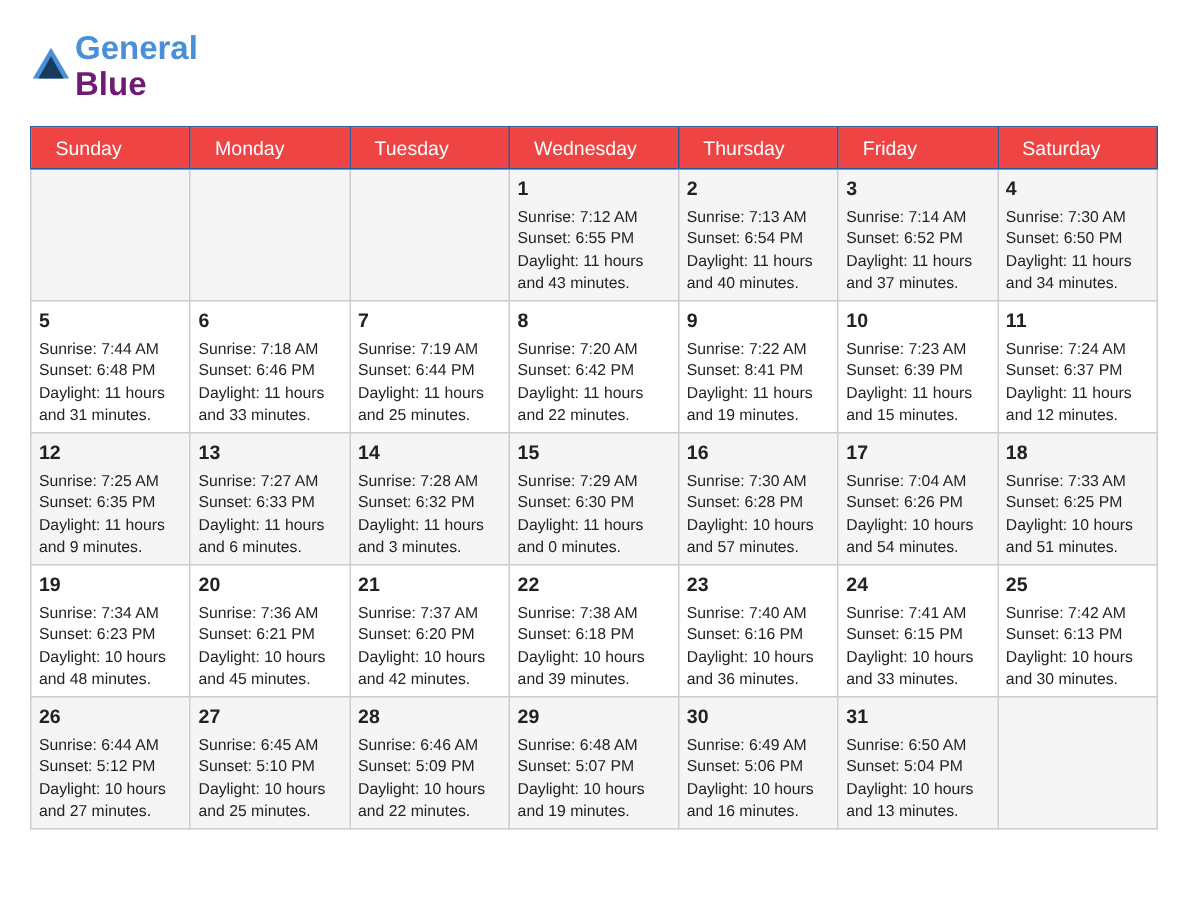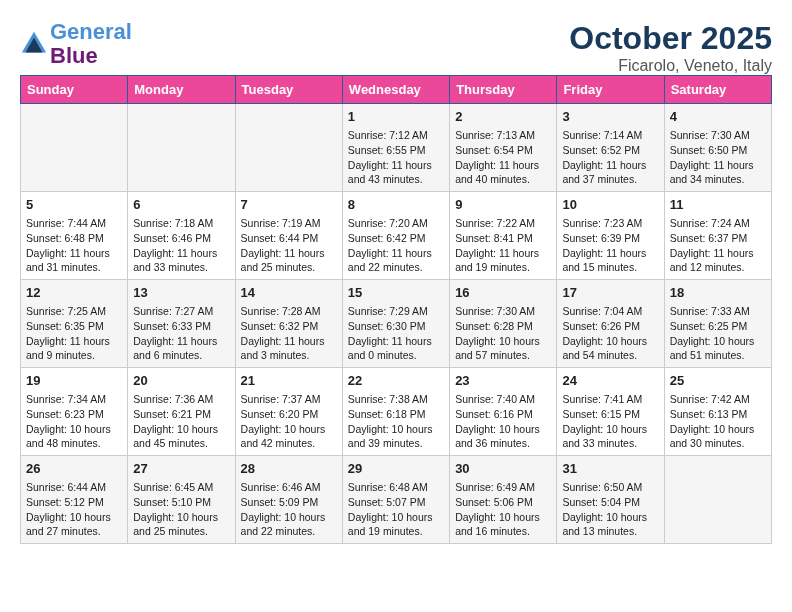--- a/index.html
+++ b/index.html
@@ -7,20 +7,21 @@
       font-family: Arial, sans-serif;
       background: #fff;
       width: 792px;
       min-height: 612px;
       padding: 20px;
     }
     .header {
       display: flex;
       justify-content: space-between;
       align-items: flex-start;
+      margin-bottom: 16px;
     }
     .logo {
       display: flex;
       align-items: center;
     }
     .logo-text {
       font-size: 22px;
       font-weight: bold;
       color: #1a3a5c;
       line-height: 1.1;
@@ -45,26 +46,26 @@
       font-size: 16px;
       font-weight: normal;
       color: #555;
     }
     table {
       width: 100%;
       border-collapse: collapse;
       font-size: 11px;
     }
     thead tr th {
-      background-color: #ec4899;
+      background-color: #ef4444;
       color: #fff;
-      padding: 6px 6px;
+      padding: 6px 16px;
       text-align: left;
       font-size: 13px;
-      font-weight: bold;
+      font-weight: normal;
       border: 1px solid #2a5aa0;
     }
     tbody tr td {
       border: 1px solid #ccc;
       vertical-align: top;
       padding: 4px 5px;
       min-height: 80px;
       height: 88px;
       color: #222;
       line-height: 1.4;
@@ -93,24 +94,20 @@
   <div class="logo">
     <svg class="logo-icon" viewBox="0 0 30 30" xmlns="http://www.w3.org/2000/svg">
       <polygon points="15,2 28,24 2,24" fill="#4a90d9"></polygon>
       <polygon points="15,8 24,24 6,24" fill="#1a3a5c"></polygon>
     </svg>
     <div class="logo-text">
       <div><span>General</span></div>
       <div style="color:#701a75">Blue</div>
     </div>
   </div>
-  <div class="title-block">
-    <h1>October 2025</h1>
-    <h2>Ficarolo, Veneto, Italy</h2>
-  </div>
 </div>
 
 <table>
   <thead>
     <tr>
     <th>Sunday</th>
         <th>Monday</th>
         <th>Tuesday</th>
         <th>Wednesday</th>
         <th>Thursday</th>

